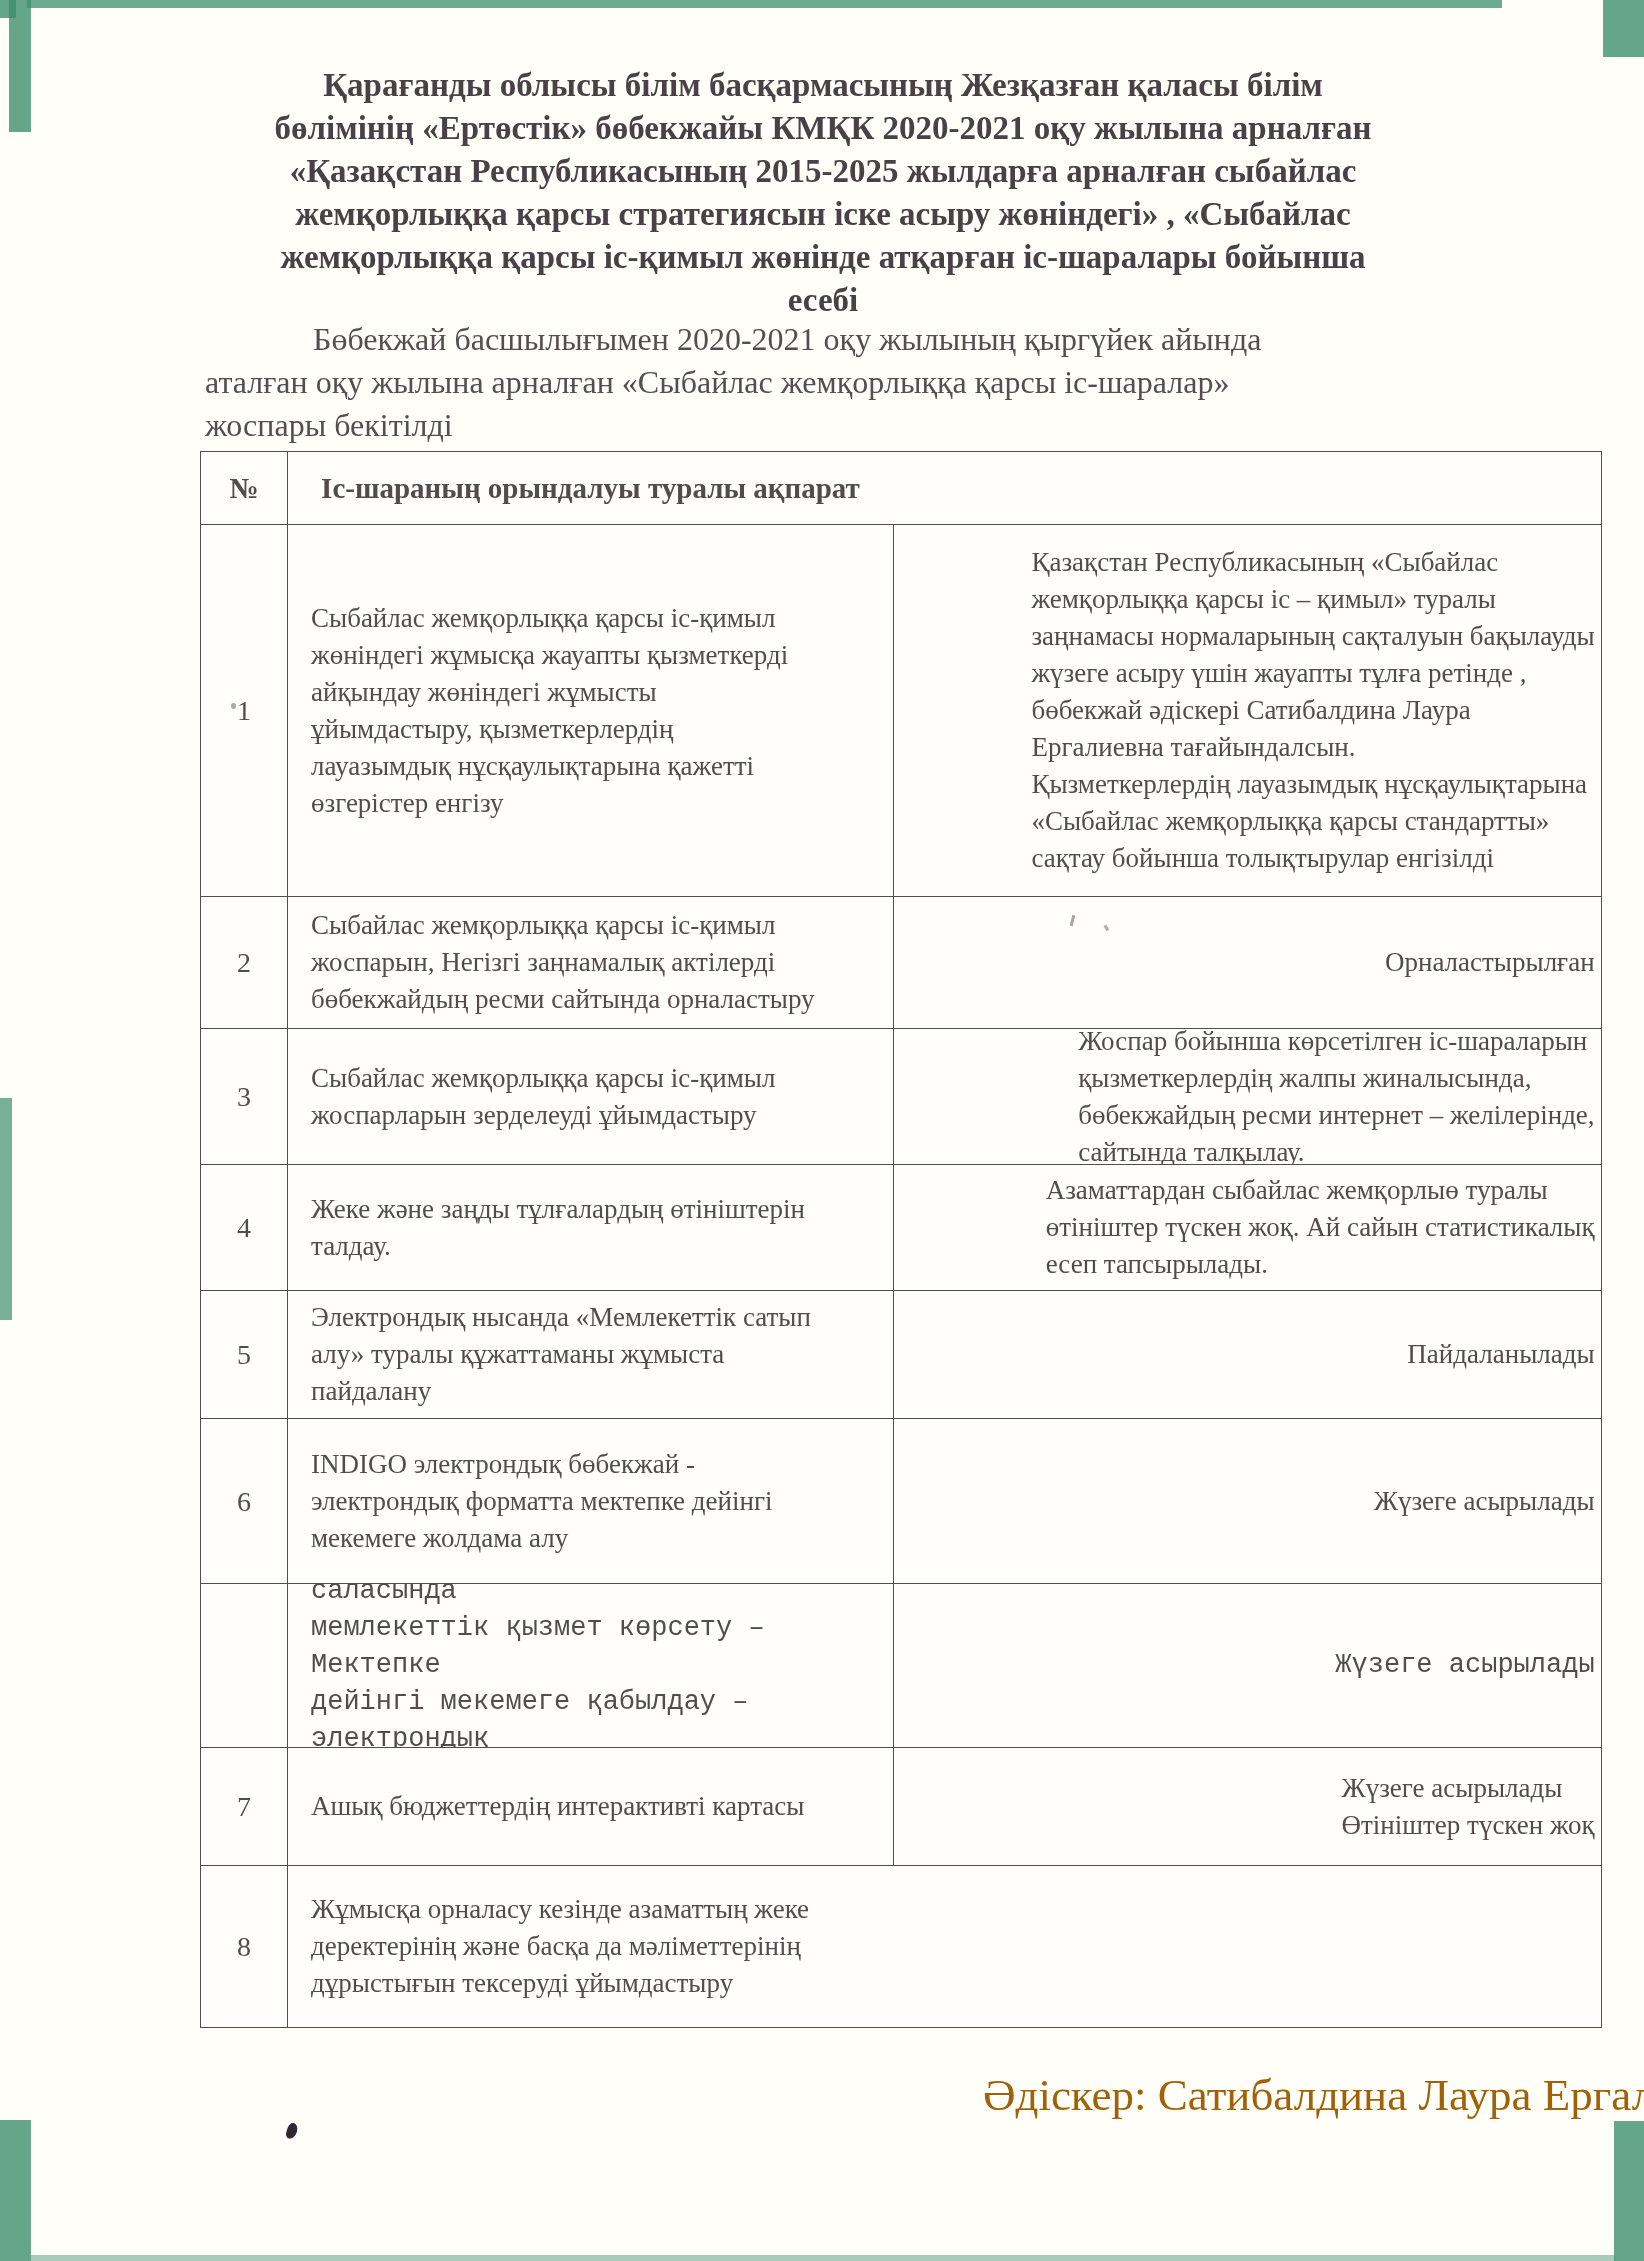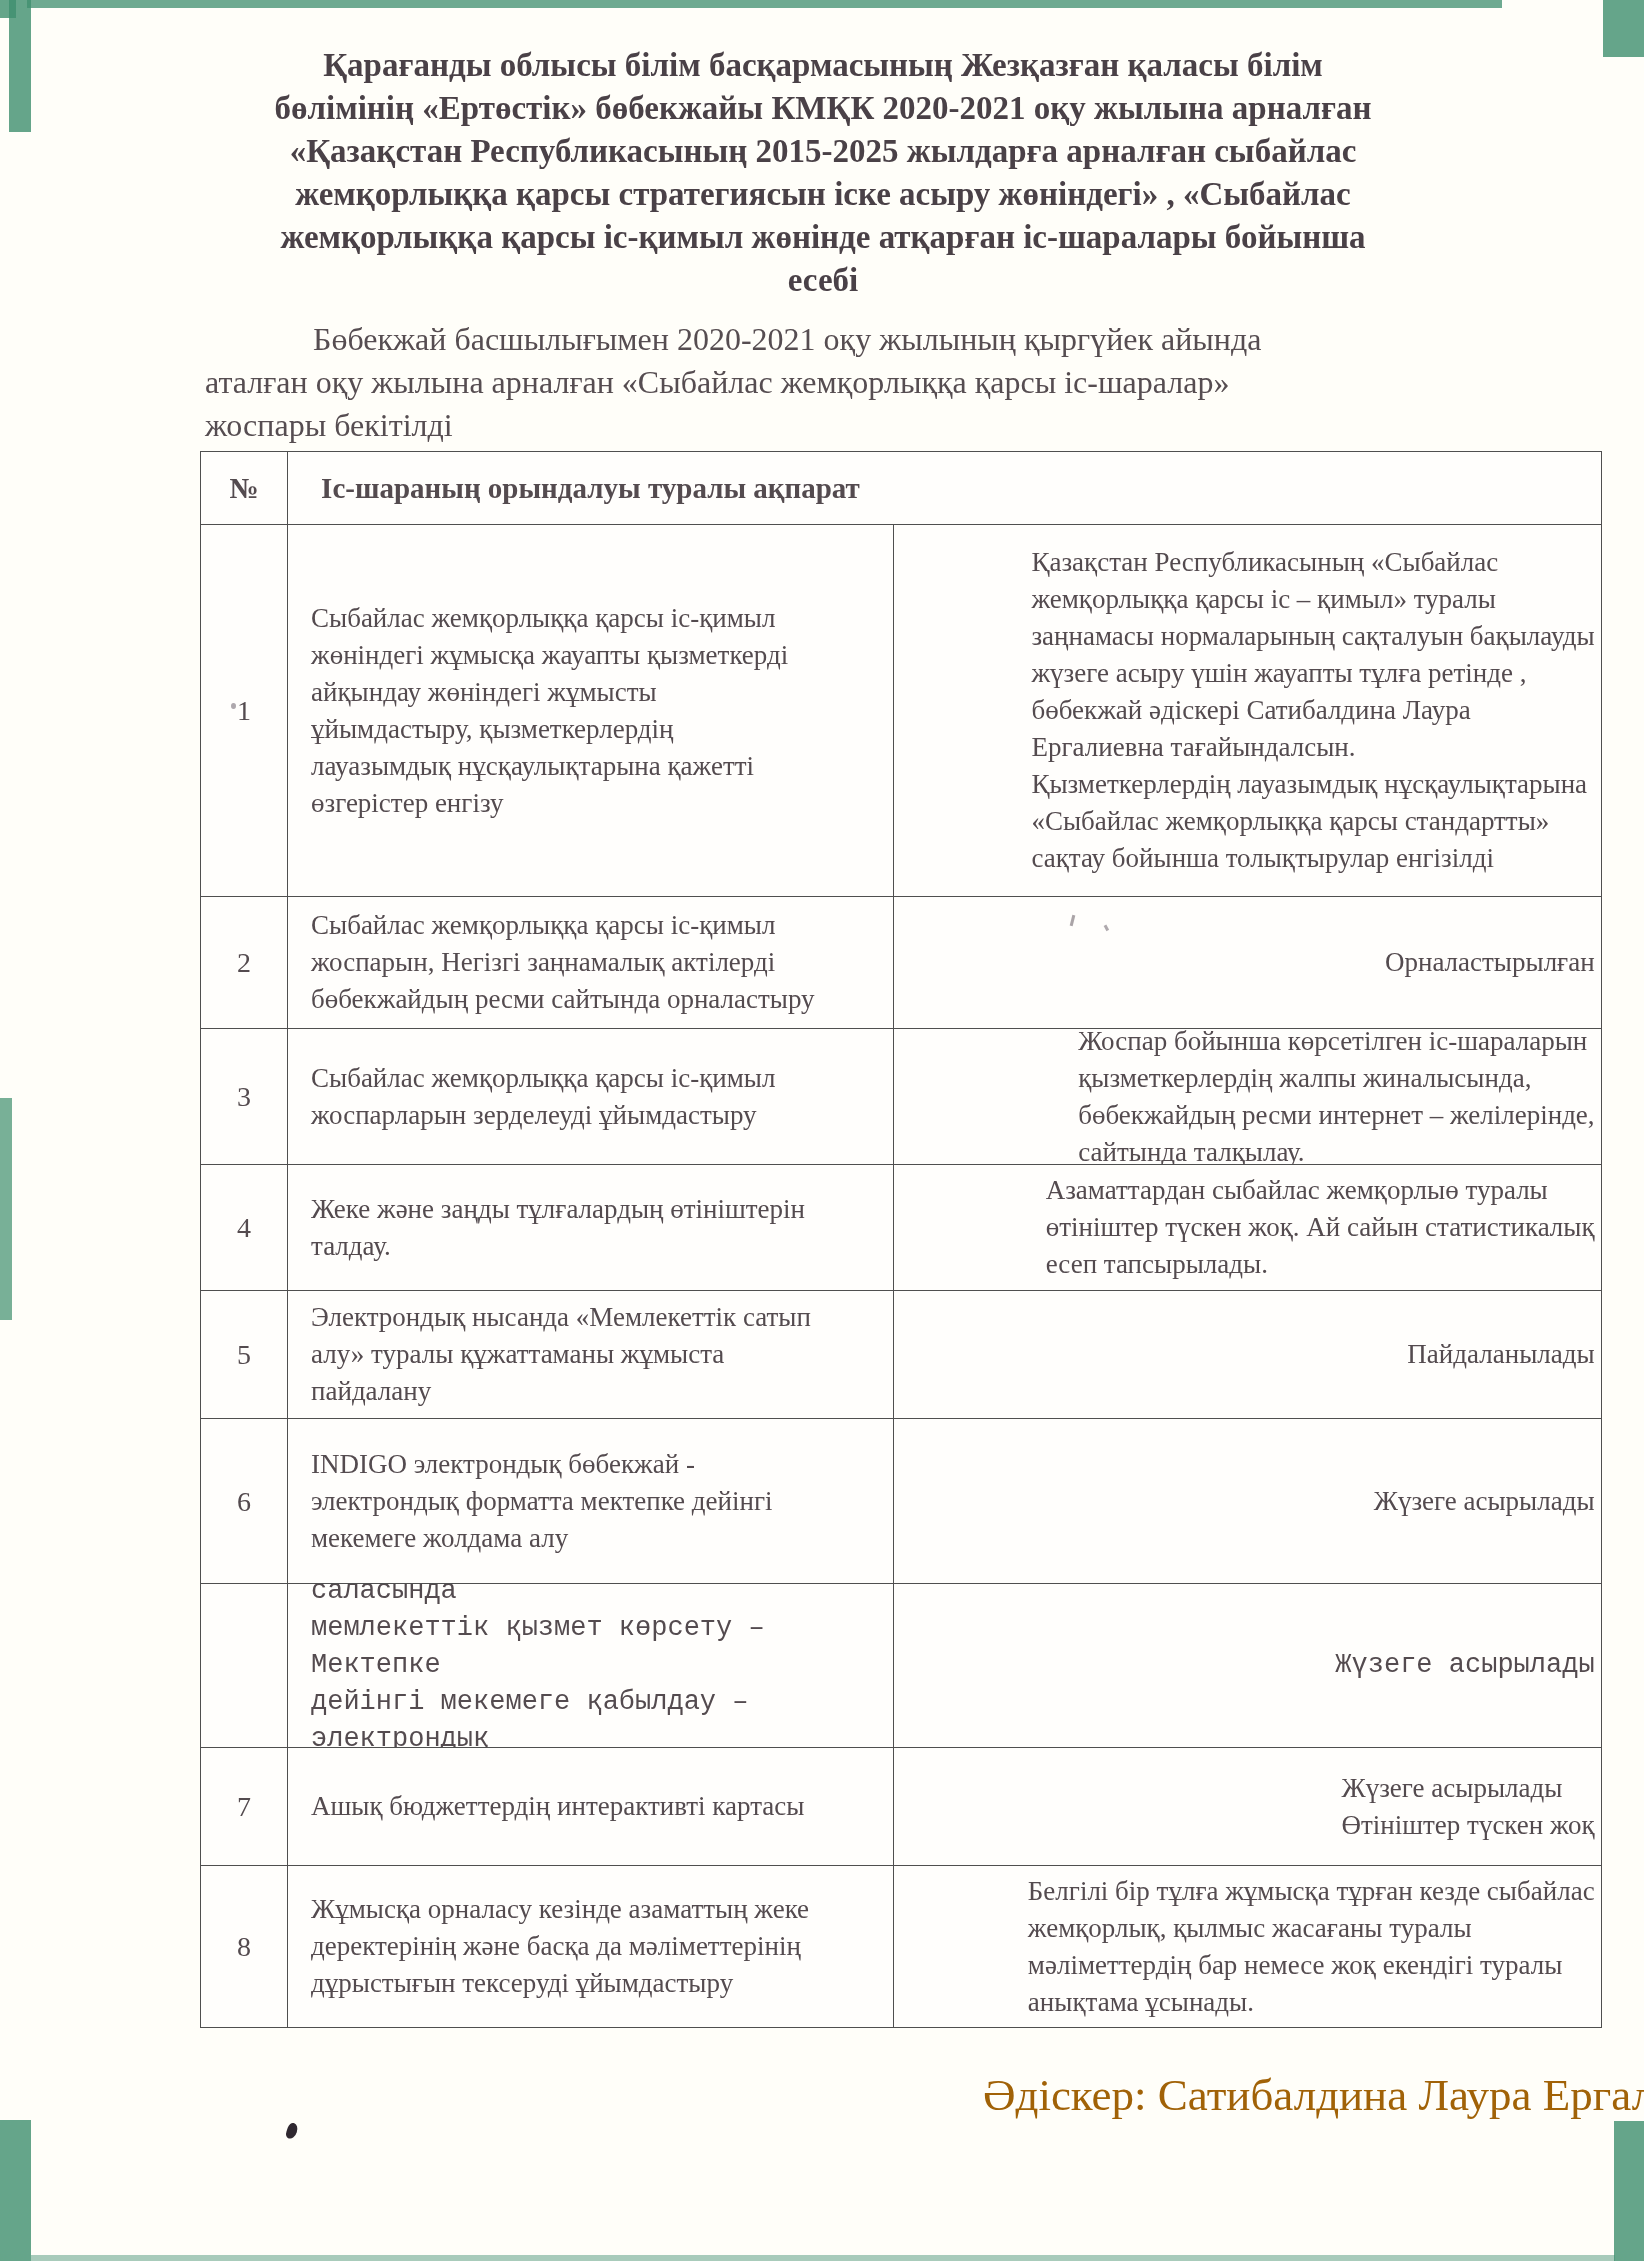--- a/index.html
+++ b/index.html
@@ -18,21 +18,21 @@
   .em-tl-bar   { left:9px;   top:0;      width:22px;   height:132px; opacity:.8; }
   .em-tl-sq    { left:0;      top:0;      width:15.5px;   height:18px;  opacity:.8; }
   .em-tr       { left:1603px; top:0;      width:41px;   height:57px;  opacity:.8; }
   .em-left     { left:0;      top:1098px; width:11.6px;   height:222px; opacity:.7; }
   .em-bl       { left:0;      top:2120px; width:31px;   height:142px; opacity:.8; }
   .em-br       { left:1614px; top:2121px; width:30px;   height:140px; opacity:.8; }
   .em-bottom   { left:31px;   top:2255px; width:1584px; height:6.4px;  opacity:.45; }
 
   
   .title {
-    position:absolute; top:44px; left:224px; width:1198px;
+    position:absolute; top:64px; left:224px; width:1198px;
     text-align:center; font-weight:bold;
     font-size:33px; line-height:43px;
     white-space:pre-line; color:#4a4147;
   }
   .intro {
     position:absolute; top:318px; left:205px; width:1256px;
     font-size:32px; line-height:43px;
     white-space:pre-line; text-indent:108px;
     color:#564d51;
   }
@@ -241,26 +241,20 @@
 
     <div class="row r9">
       <div class="cell c1">
           <span class="txt">8</span>
         </div>
       <div class="cell c2">
           <span class="txt">Жұмысқа орналасу кезінде азаматтың жеке
 деректерінің және басқа да мәліметтерінің
 дұрыстығын тексеруді ұйымдастыру</span>
         </div>
-      <div class="cell c3">
-          <span class="txt">Белгілі бір тұлға жұмысқа тұрған кезде сыбайлас
-жемқорлық, қылмыс жасағаны туралы
-мәліметтердің бар немесе жоқ екендігі туралы
-анықтама ұсынады.</span>
-        </div>
     </div>
 
   </div>
 
   <div class="signature">Әдіскер: Сатибалдина Лаура Ергалиевна</div>
 
   <div class="noise n-comma"></div>
   <div class="noise n-dot"></div>
   <div class="noise n-tick1"></div>
   <div class="noise n-tick2"></div>

